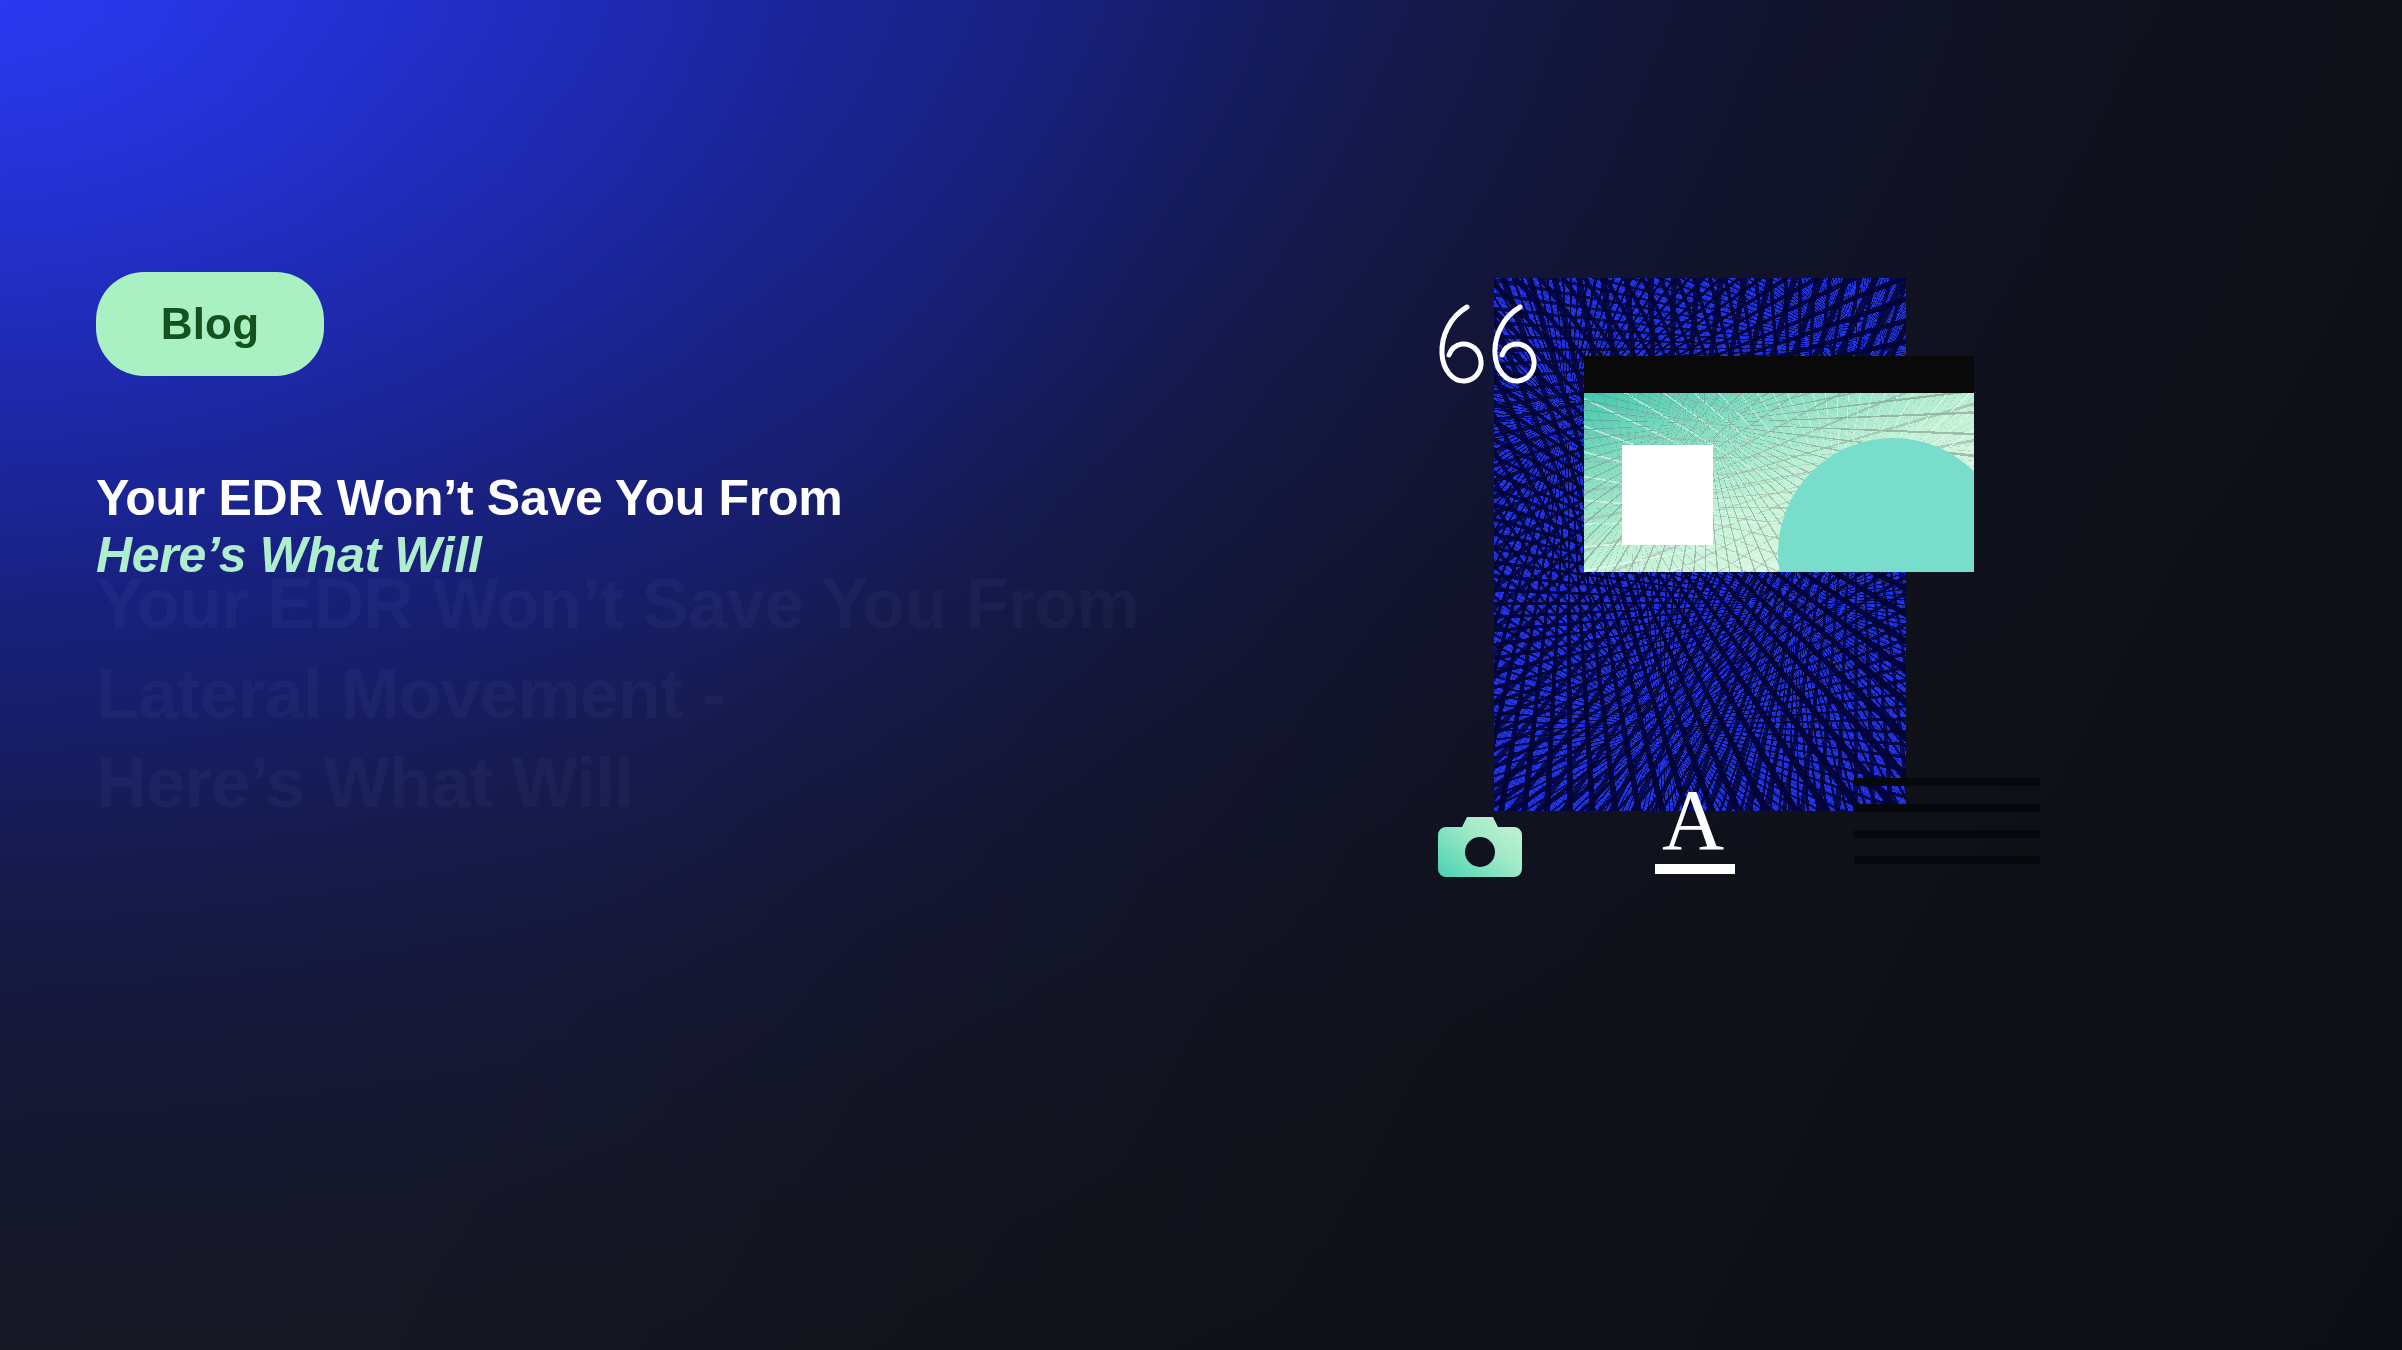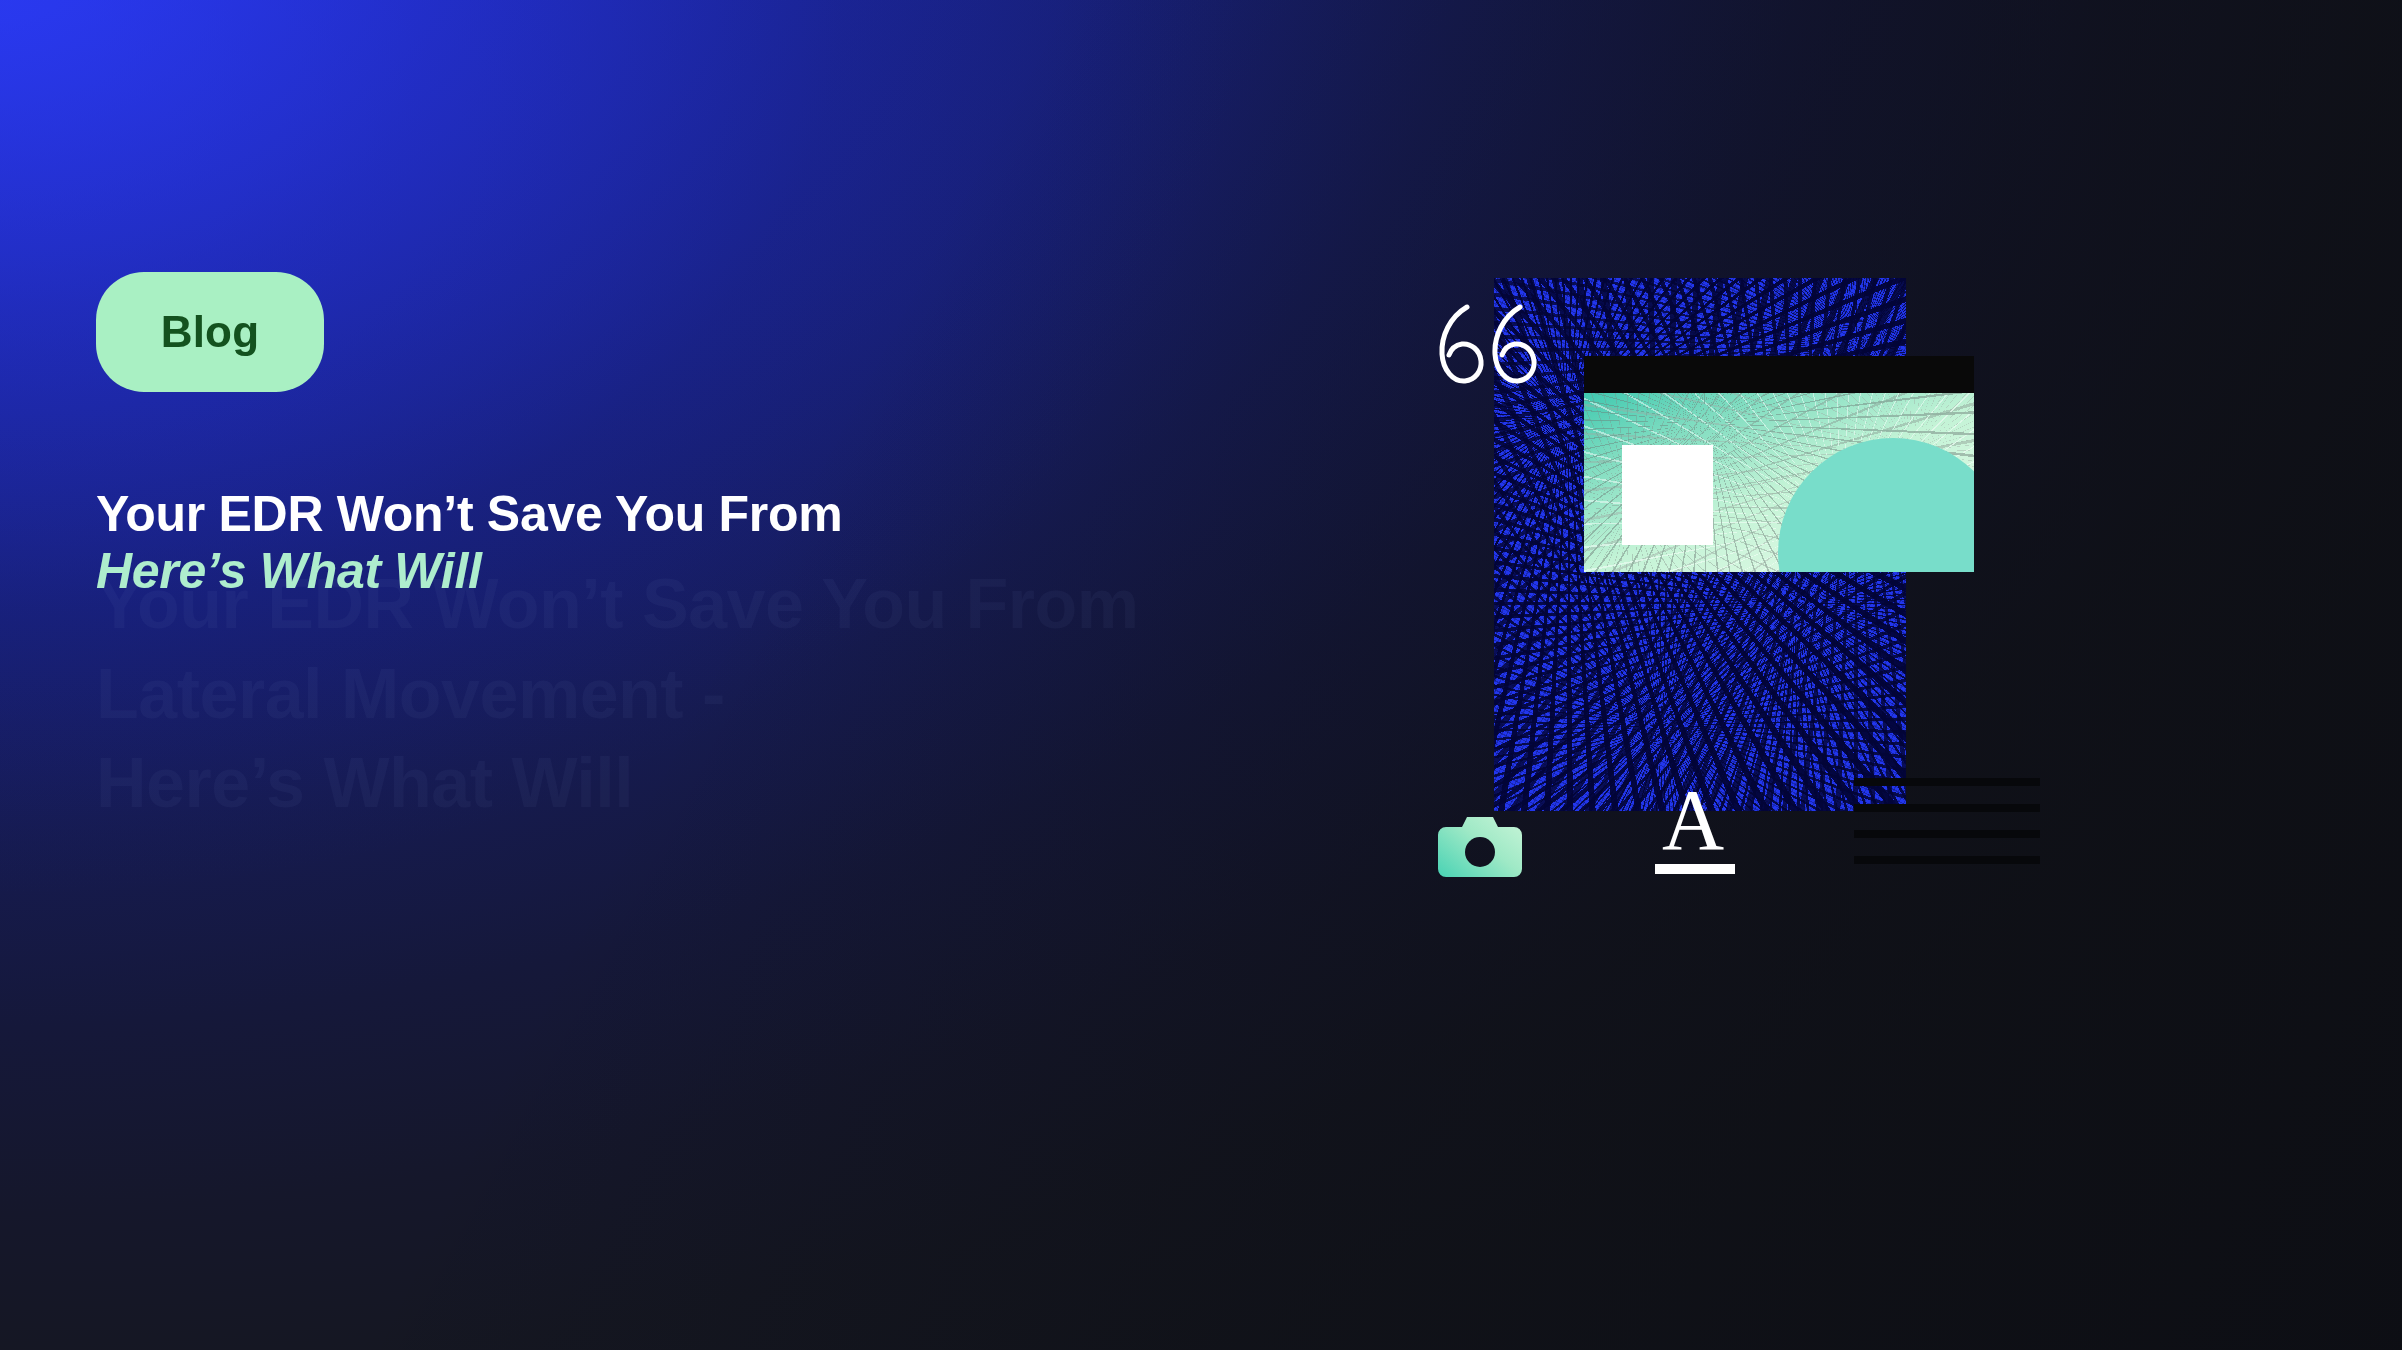--- a/index.html
+++ b/index.html
@@ -85,21 +85,21 @@
     left: 96px;
     top: 272px;
     width: 1260px;
   }
 
   .badge {
     display: inline-flex;
     align-items: center;
     justify-content: center;
     min-width: 156px;
-    height: 120px;
+    height: 104px;
     padding: 0 36px;
     border-radius: 48px;
     background: #a9f0c3;
     color: #14521f;
     font-size: 44px;
     font-weight: 700;
     letter-spacing: 0.2px;
     line-height: 1;
   }
 

